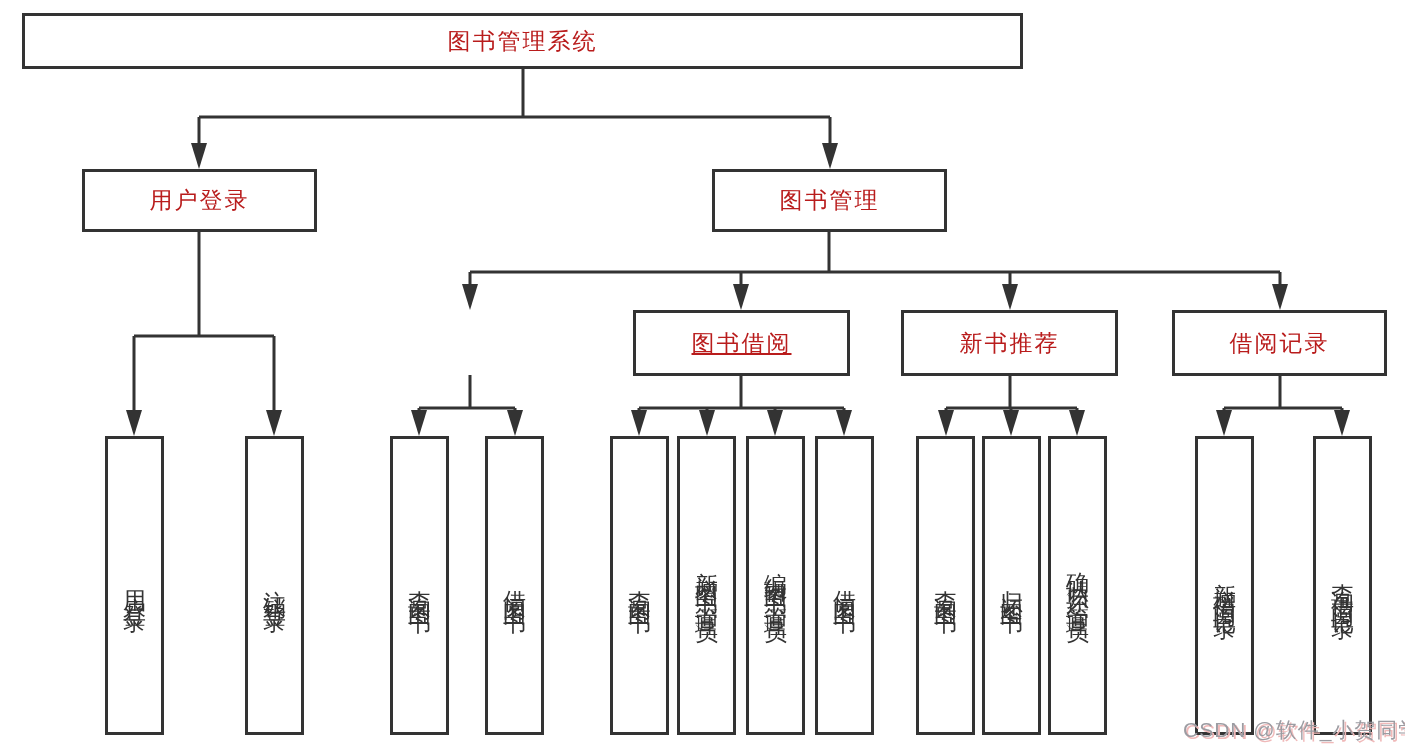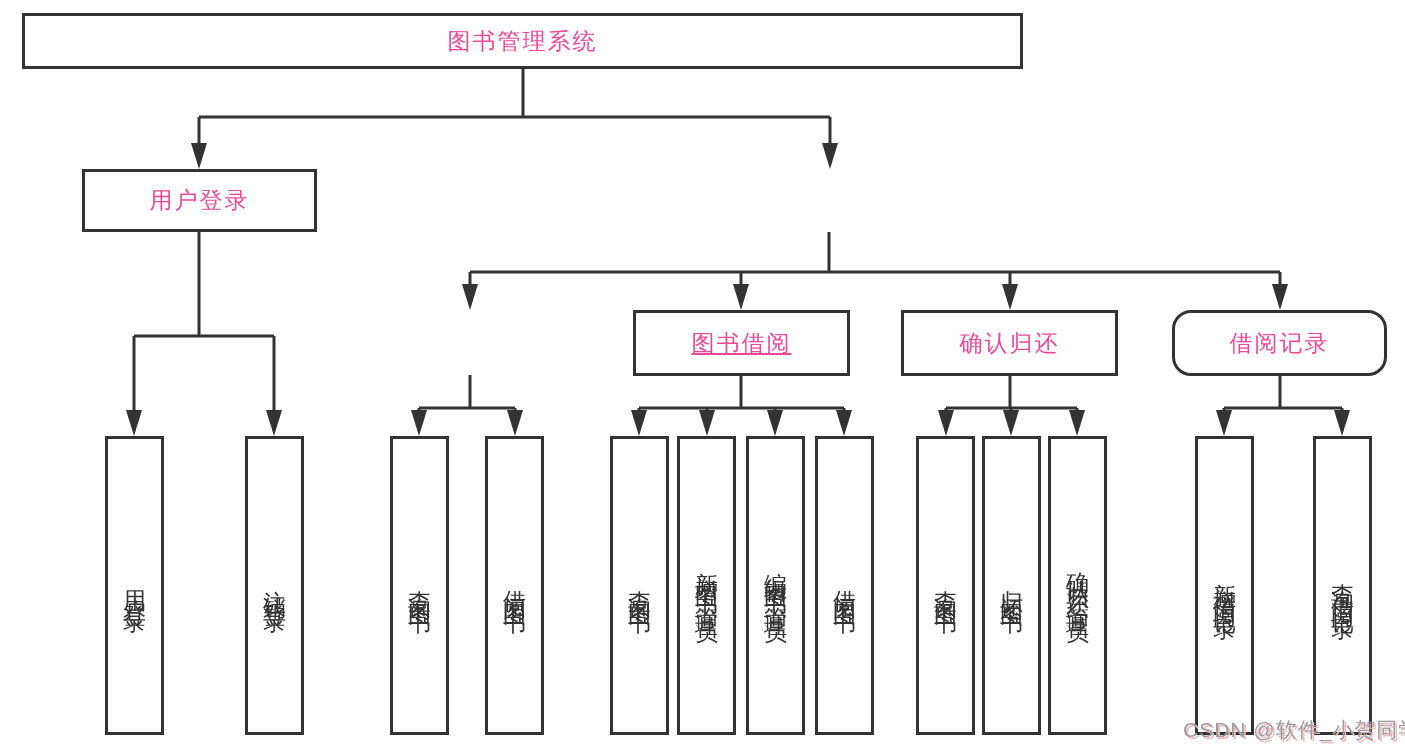--- a/index.html
+++ b/index.html
@@ -17,21 +17,21 @@
     width: 1405px; height: 747px;
   }
   .node {
     position: absolute;
     box-sizing: border-box;
     border: 3px solid #333333;
     background: #ffffff;
     display: flex;
     align-items: center;
     justify-content: center;
-    color: #ec4899;
+    color: #b91c1c;
     font-size: 23px;
     letter-spacing: 2px;
     white-space: nowrap;
   }
   .leaf {
     position: absolute;
     box-sizing: border-box;
     top: 436px;
     width: 59px;
     height: 299px;
@@ -99,24 +99,25 @@
       <polygon points="1003,410 1019,410 1011,436"></polygon>
       <polygon points="1069,410 1085,410 1077,436"></polygon>
       <polygon points="1216,410 1232,410 1224,436"></polygon>
       <polygon points="1334,410 1350,410 1342,436"></polygon>
     </g>
   </svg>
 
   <div class="node" style="left:22px; top:13px; width:1001px; height:56px;">图书管理系统</div>
 
   <div class="node" style="left:82px; top:169px; width:235px; height:63px;">用户登录</div>
+  <div class="node" style="left:712px; top:169px; width:235px; height:63px;">图书管理</div>
 
   <div class="node" style="left:633px; top:310px; width:217px; height:66px;text-decoration:underline;">图书借阅</div>
-  <div class="node" style="left:901px; top:310px; width:217px; height:66px;">确认归还</div>
-  <div class="node" style="left:1172px; top:310px; width:215px; height:66px;border-radius:19px;">借阅记录</div>
+  <div class="node" style="left:901px; top:310px; width:217px; height:66px;">新书推荐</div>
+  <div class="node" style="left:1172px; top:310px; width:215px; height:66px;">借阅记录</div>
 
   <div class="leaf" style="left:105px;">用户登录</div>
   <div class="leaf" style="left:245px;">注销登录</div>
 
   <div class="leaf" style="left:390px;">查询图书</div>
   <div class="leaf" style="left:485px;">借阅图书</div>
 
   <div class="leaf" style="left:610px;">查询图书</div>
   <div class="leaf" style="left:677px;">新增图书（管理员）</div>
   <div class="leaf" style="left:746px;">编辑图书（管理员）</div>

